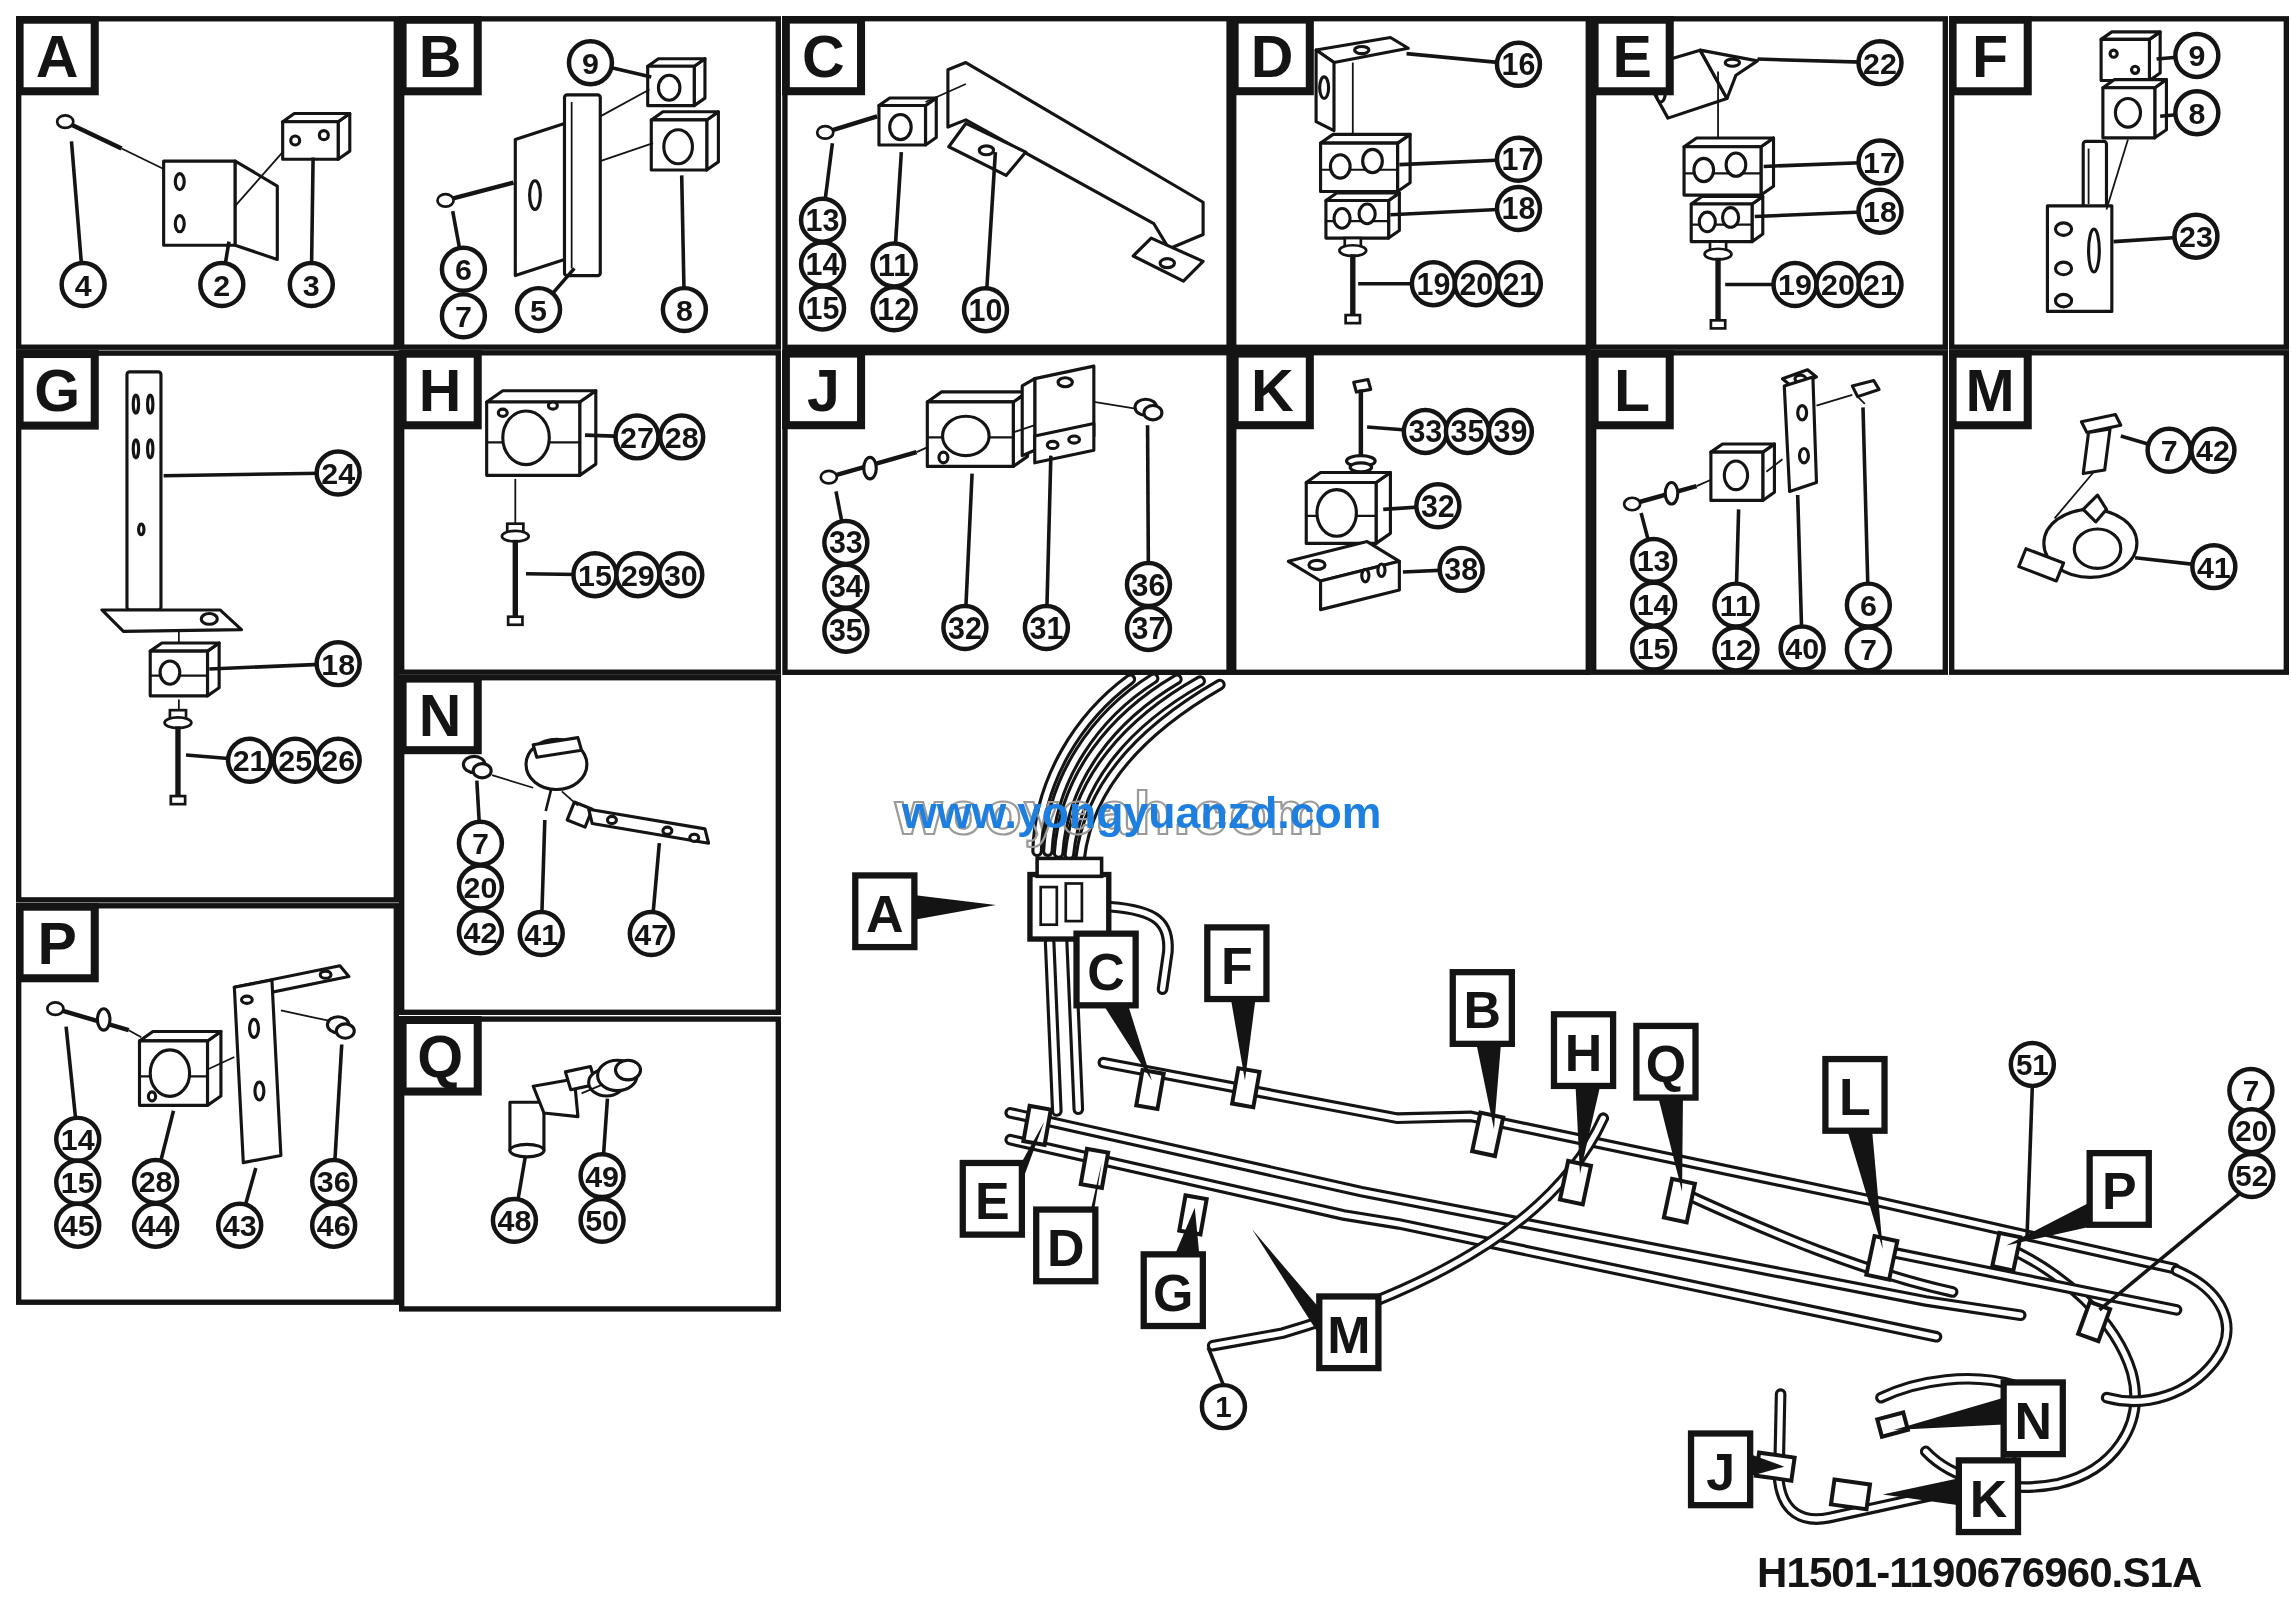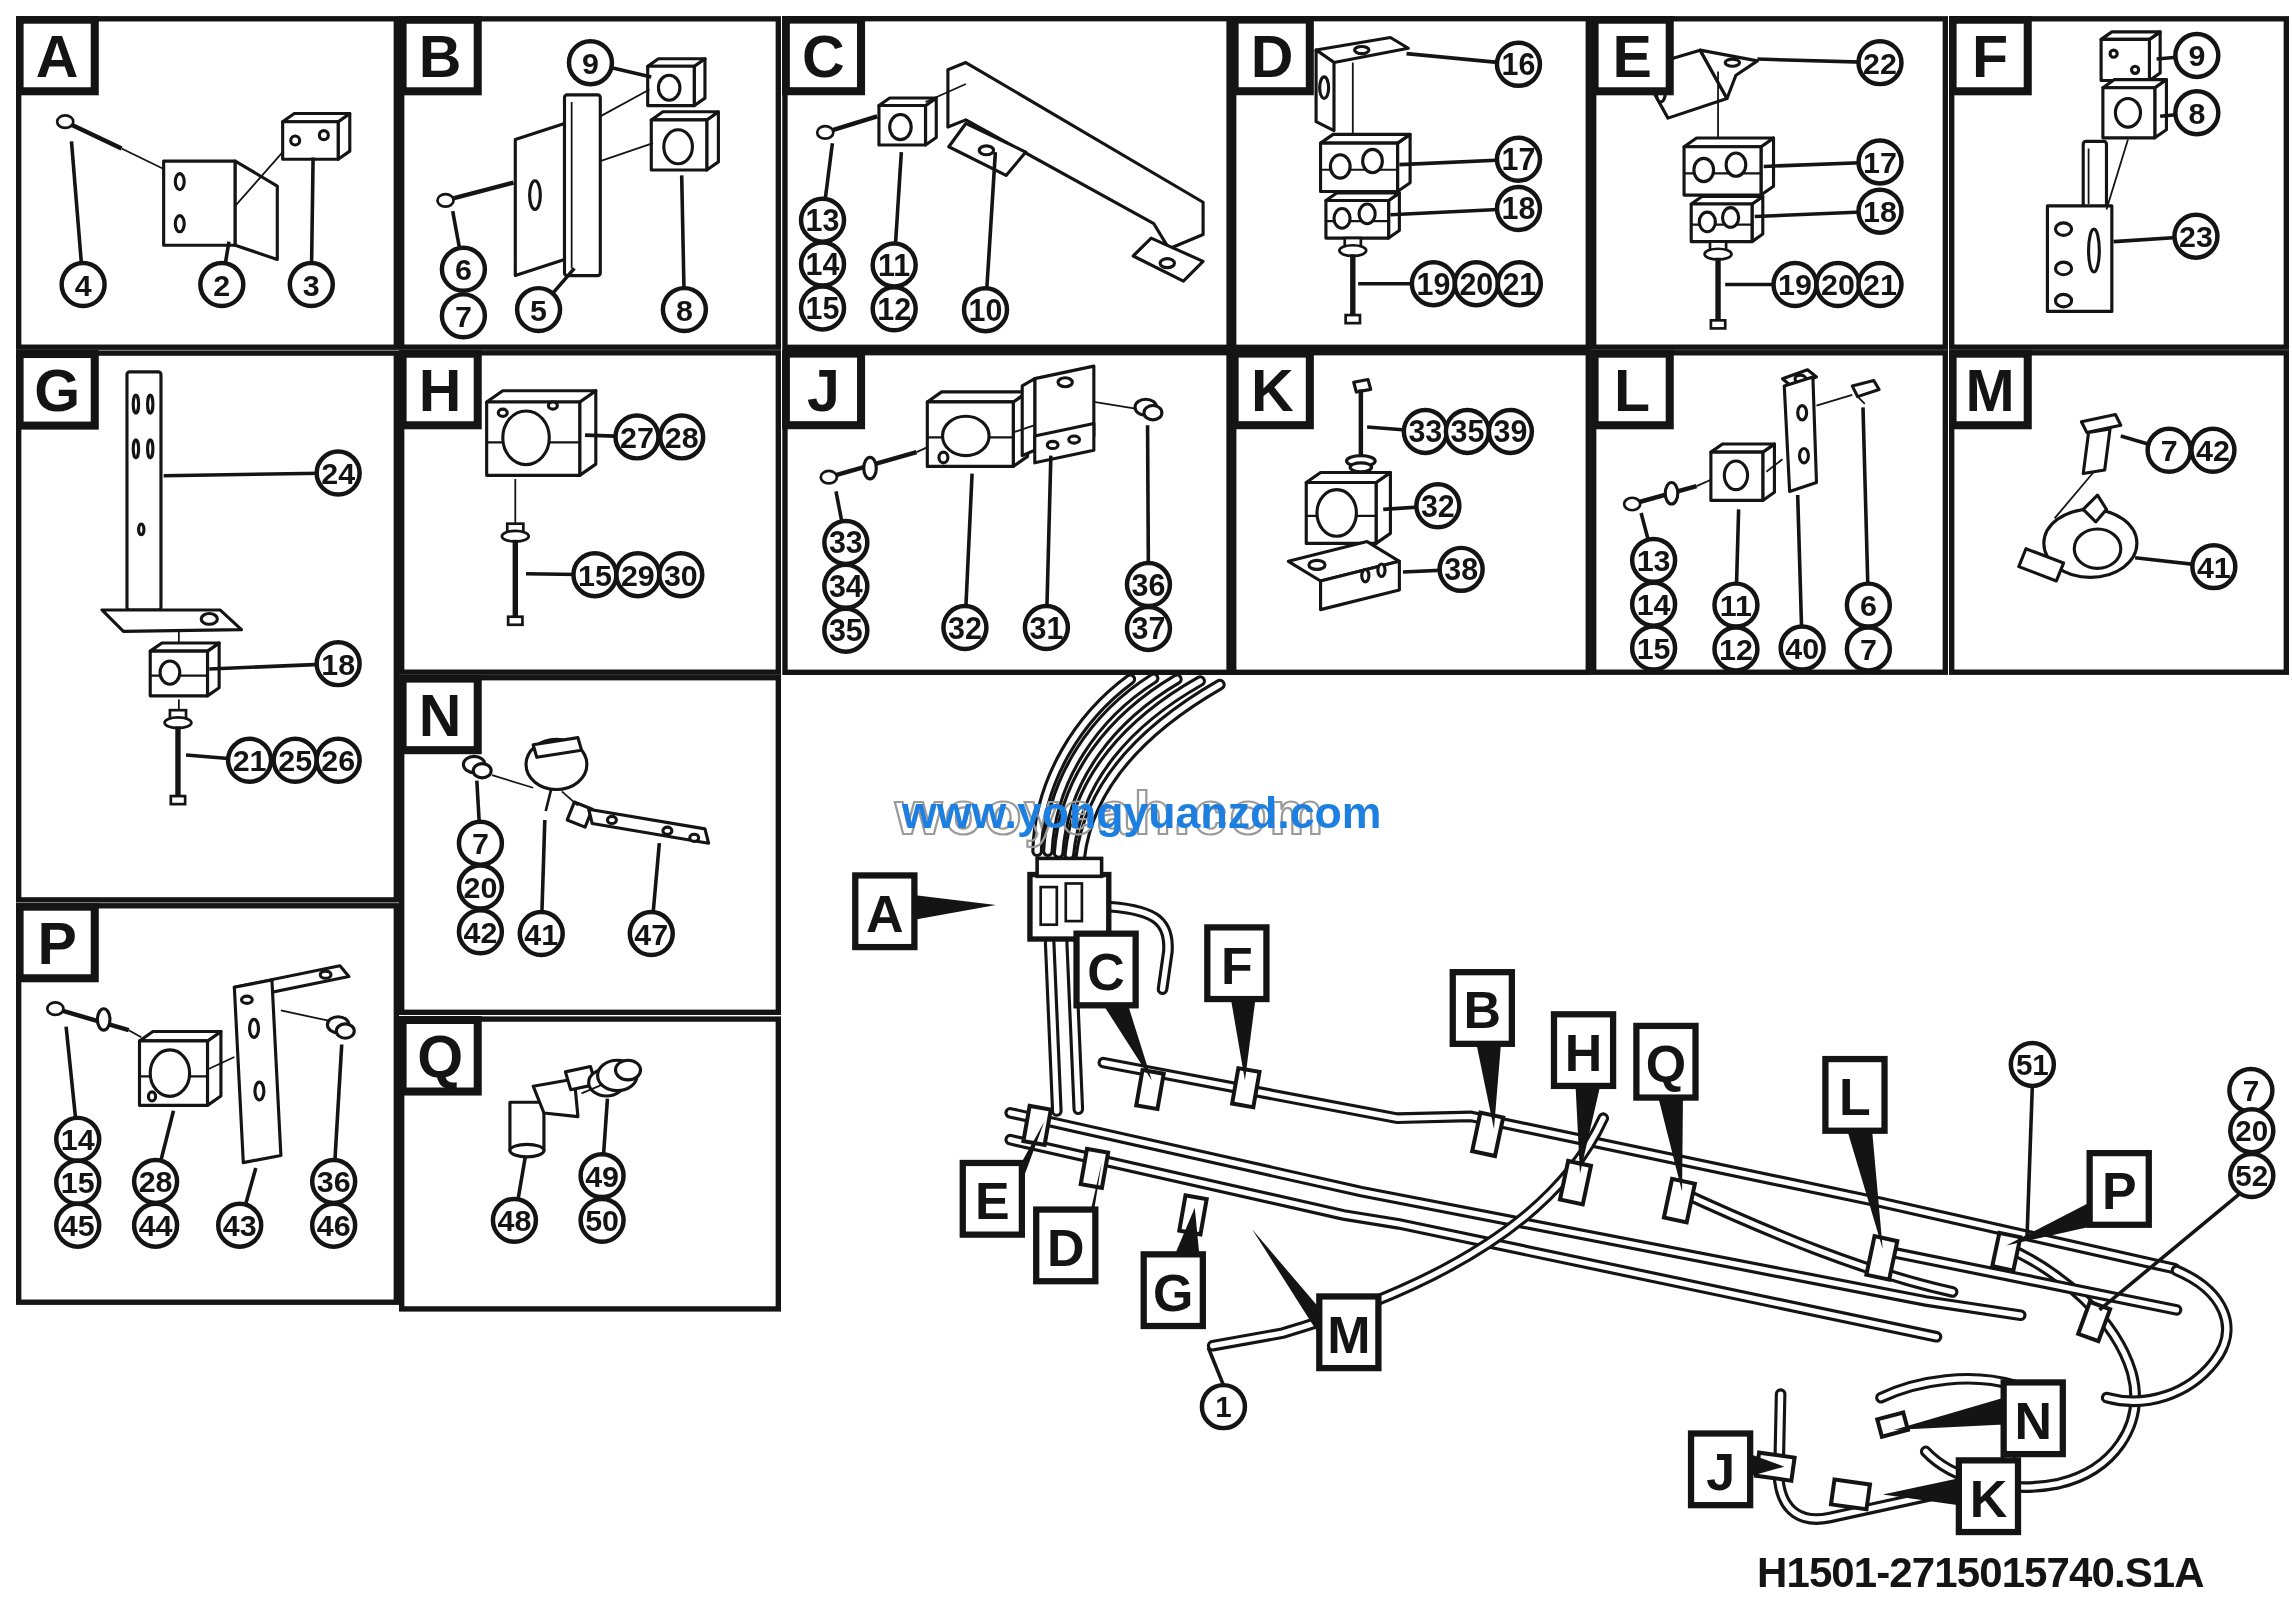--- a/index.html
+++ b/index.html
@@ -175,21 +175,21 @@
       <line x1="2501" y1="1332" x2="2344" y2="1462" stroke="#141414" stroke-width="4"></line>
       <g>
         <circle cx="2514" cy="1312" r="24" fill="#fff" stroke="#141414" stroke-width="5"></circle>
         <text x="2514" y="1312" text-anchor="middle" dy="0.36em" font-size="33" font-weight="bold" fill="#141414">52</text>
       </g>
     </svg>
   <svg id="watermark" width="573" height="100" viewBox="0 0 640 112">
     <text x="8" y="74" font-size="68" font-weight="bold" letter-spacing="3" fill="none" stroke="#9a9a9a" stroke-width="2.5">wooyeah.com</text>
     <text id="wm-blue" x="16" y="67" font-size="50" font-weight="bold" fill="#1d7fe0">www.yongyuanzd.com</text>
   </svg>
-  <div id="drawing-number">H1501-2715015740.S1A</div>
+  <div id="drawing-number">H1501-1190676960.S1A</div>
 <div class="panel" style="left: 16px; top: 16px; width: 383px; height: 334px;">
       <svg width="383" height="334" viewBox="0 0 428 373">
         <rect x="3" y="3" width="422" height="367" fill="none" stroke="#141414" stroke-width="6"></rect>
         <g>
           <line x1="55" y1="118" x2="118" y2="148" stroke="#141414" stroke-width="5"></line>
           <ellipse cx="55" cy="118" rx="9" ry="7" fill="#fff" stroke="#141414" stroke-width="3"></ellipse>
           <line x1="118" y1="148" x2="196" y2="186" stroke="#141414" stroke-width="2"></line>
           <polygon points="165,162 245,162 245,256 165,256" stroke="#141414" stroke-width="3.5" fill="#fff" stroke-linejoin="round"></polygon>
           <polygon points="245,162 292,190 292,272 245,256" stroke="#141414" stroke-width="3.5" fill="#fff" stroke-linejoin="round"></polygon>
           <ellipse cx="183" cy="185" rx="5" ry="9" stroke="#141414" stroke-width="3.5" fill="#fff" stroke-linejoin="round"></ellipse>

